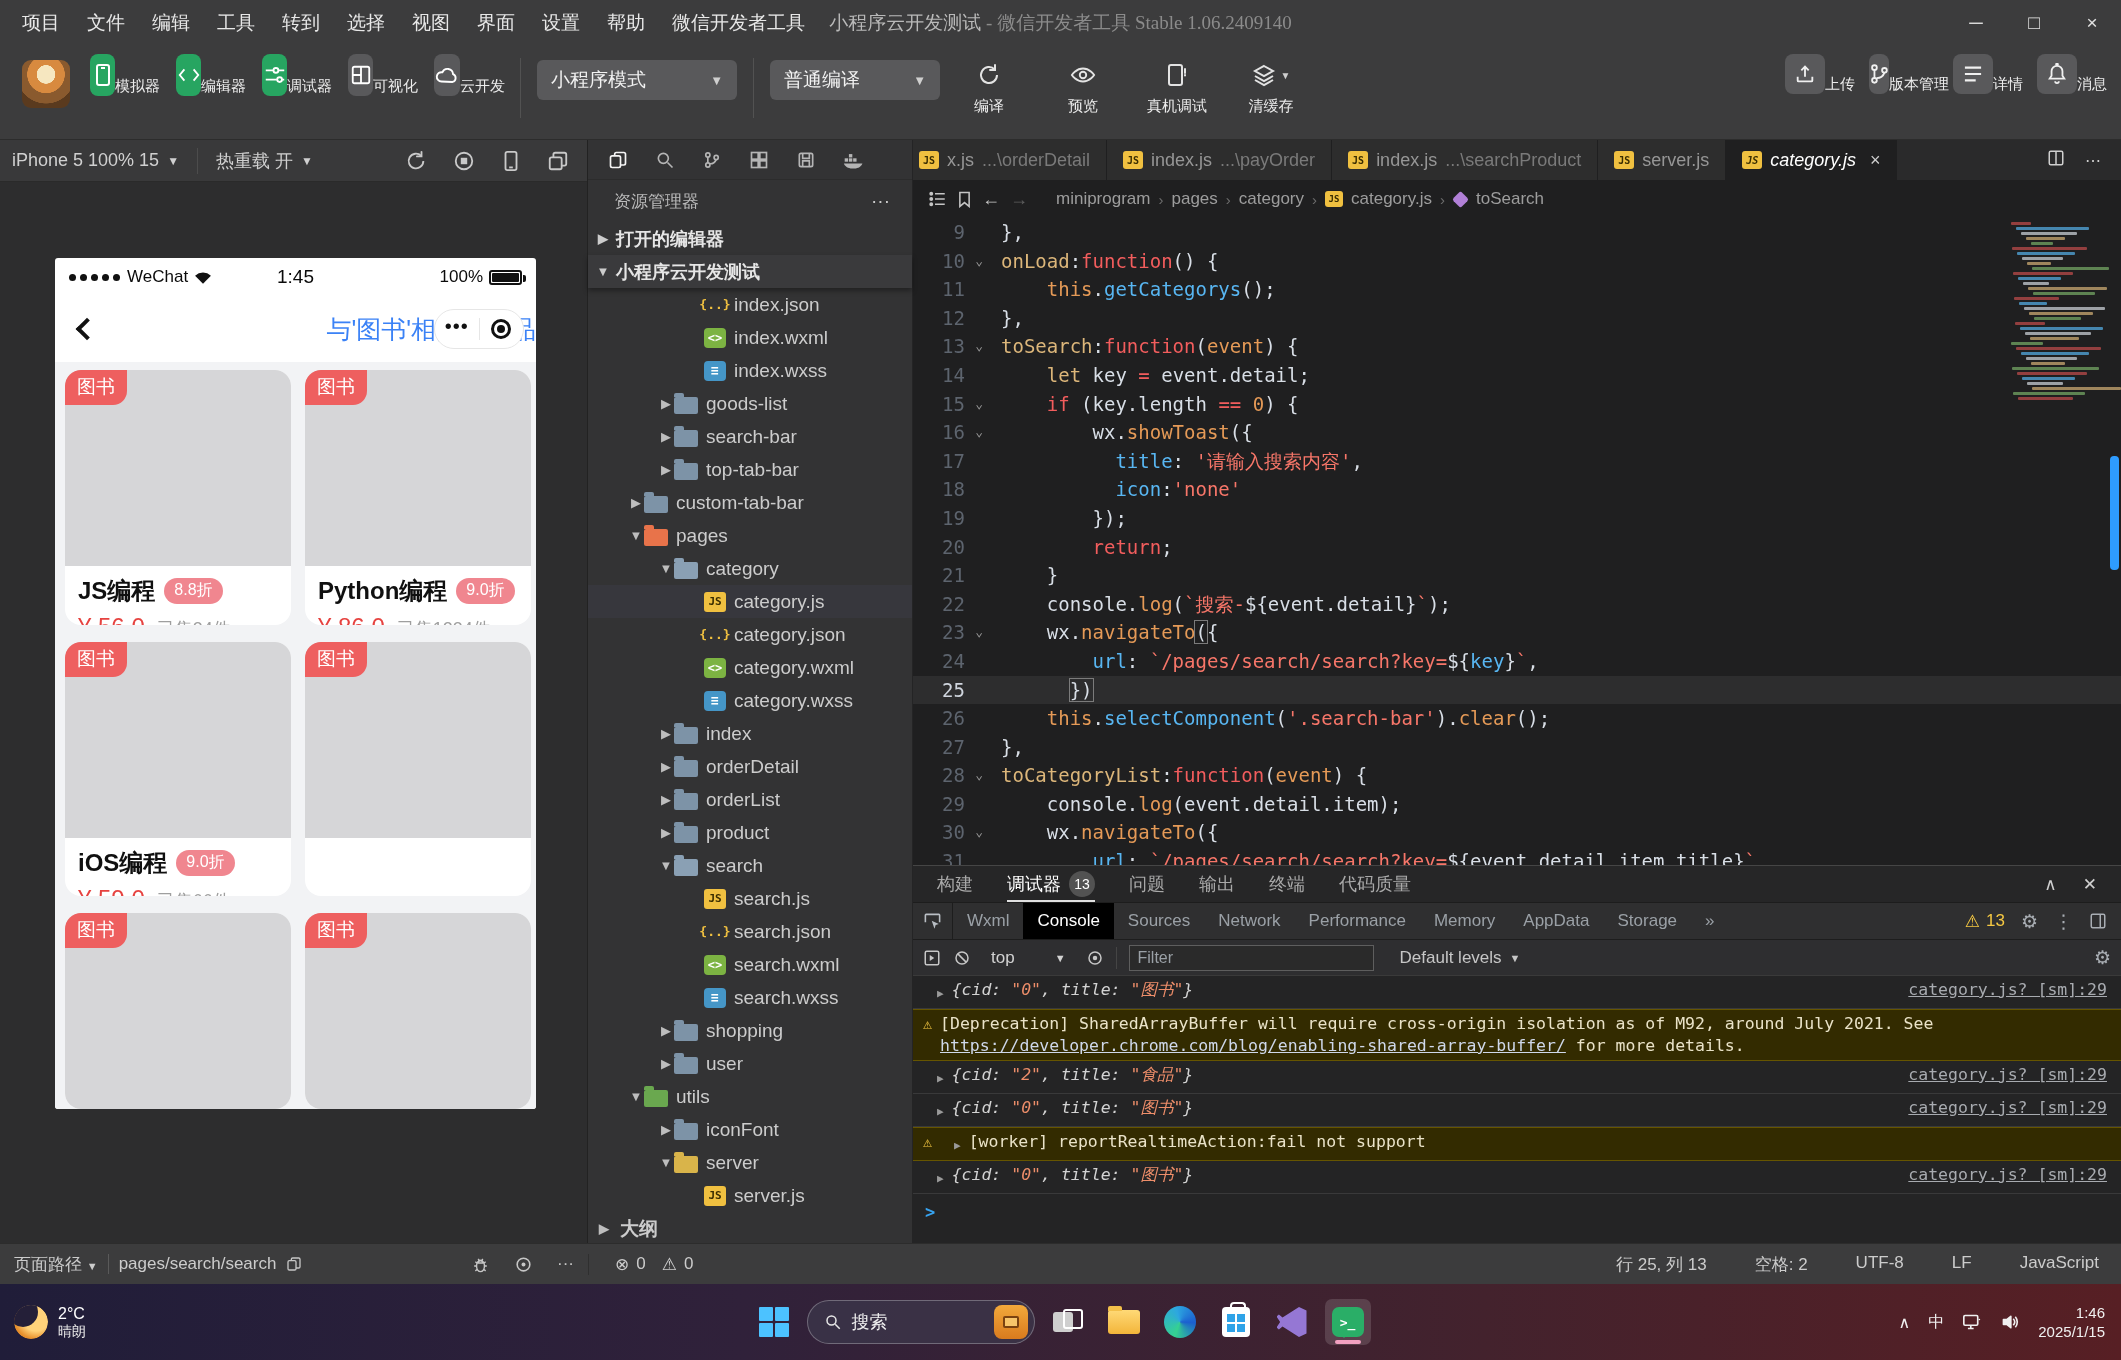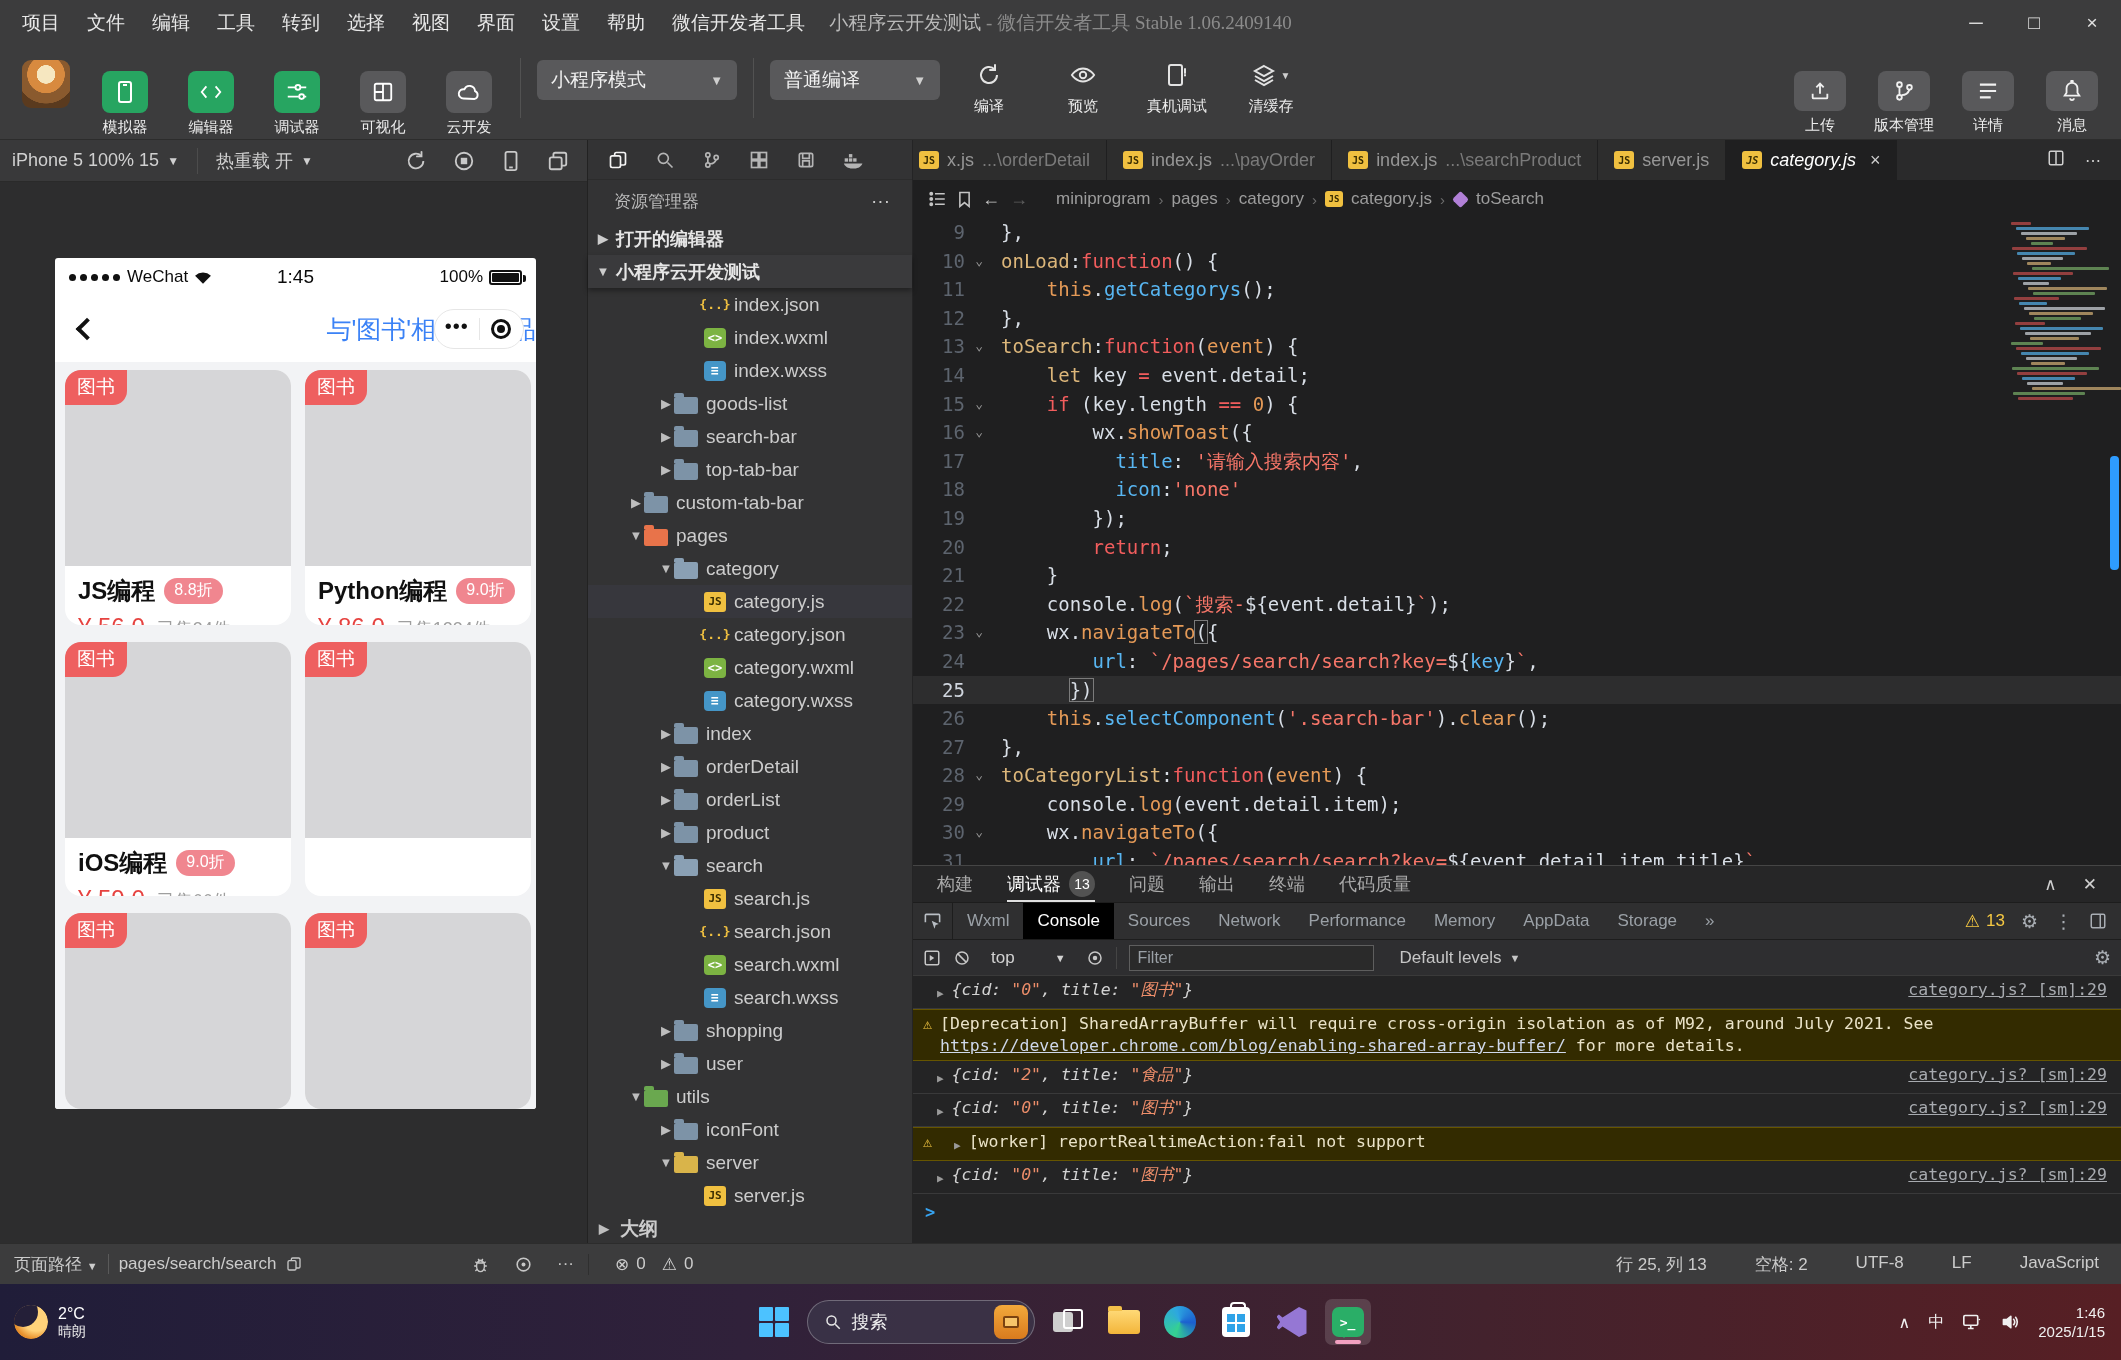--- a/index.html
+++ b/index.html
@@ -15,21 +15,21 @@
   .win-title { position:absolute; left:0; right:0; text-align:center; font-size:19px; color:#b9b9b9; pointer-events:none;font-family:Liberation Serif, serif; }
   .win-title .dim { color:#8b8b8b; }
   .win-controls { margin-left:auto; display:flex; }
   .win-controls span { width:58px; height:46px; display:flex; align-items:center; justify-content:center; color:#e0e0e0; font-size:19px; }
 
   
   .toolbar { height:94px; background:#3c3c3d; border-bottom:1px solid #2c2c2c; display:flex; align-items:flex-start; padding:8px 14px 0 14px; flex:none; }
   .avatar { width:48px; height:48px; border-radius:9px; margin:6px 20px 0 8px; flex:none;
             background: radial-gradient(circle at 50% 30%, #f6e7c0 0 22%, #d88a3f 23% 45%, #8a5a2e 46% 70%, #5a3a1e 71%); }
   .tb-group { display:flex; gap:16px; }
-  .tb-btn { width:70px; display:flex; flex-direction:column; align-items:center; cursor:pointer;margin-top:17px; }
+  .tb-btn { width:70px; display:flex; flex-direction:row; align-items:flex-end; cursor:pointer; }
   .tb-btn .box { width:46px; height:42px; border-radius:8px; display:flex; align-items:center; justify-content:center; }
   .tb-btn .box.green { background:#27a561; }
   .tb-btn .box.gray { background:#59595b; }
   .tb-btn .lbl { font-size:15px; color:#ececec; margin-top:5px; white-space:nowrap; }
   .tb-sep { width:1px; height:60px; background:#525252; margin:4px 16px 0 16px; flex:none; }
   .tb-selects { display:flex; gap:18px; margin-top:6px; }
   .tb-select { height:40px; background:#59595b; border-radius:6px; color:#f2f2f2; font-size:19px; display:flex; align-items:center; padding:0 14px; cursor:pointer; }
   .tb-select .arrow { margin-left:auto; font-size:13px; color:#cfcfcf; padding-left:14px; }
   .tb-icon-btn { width:78px; display:flex; flex-direction:column; align-items:center; cursor:pointer; margin-top:2px; }
   .tb-icon-btn .ic { height:38px; display:flex; align-items:center; justify-content:center; color:#e3e3e3; }

